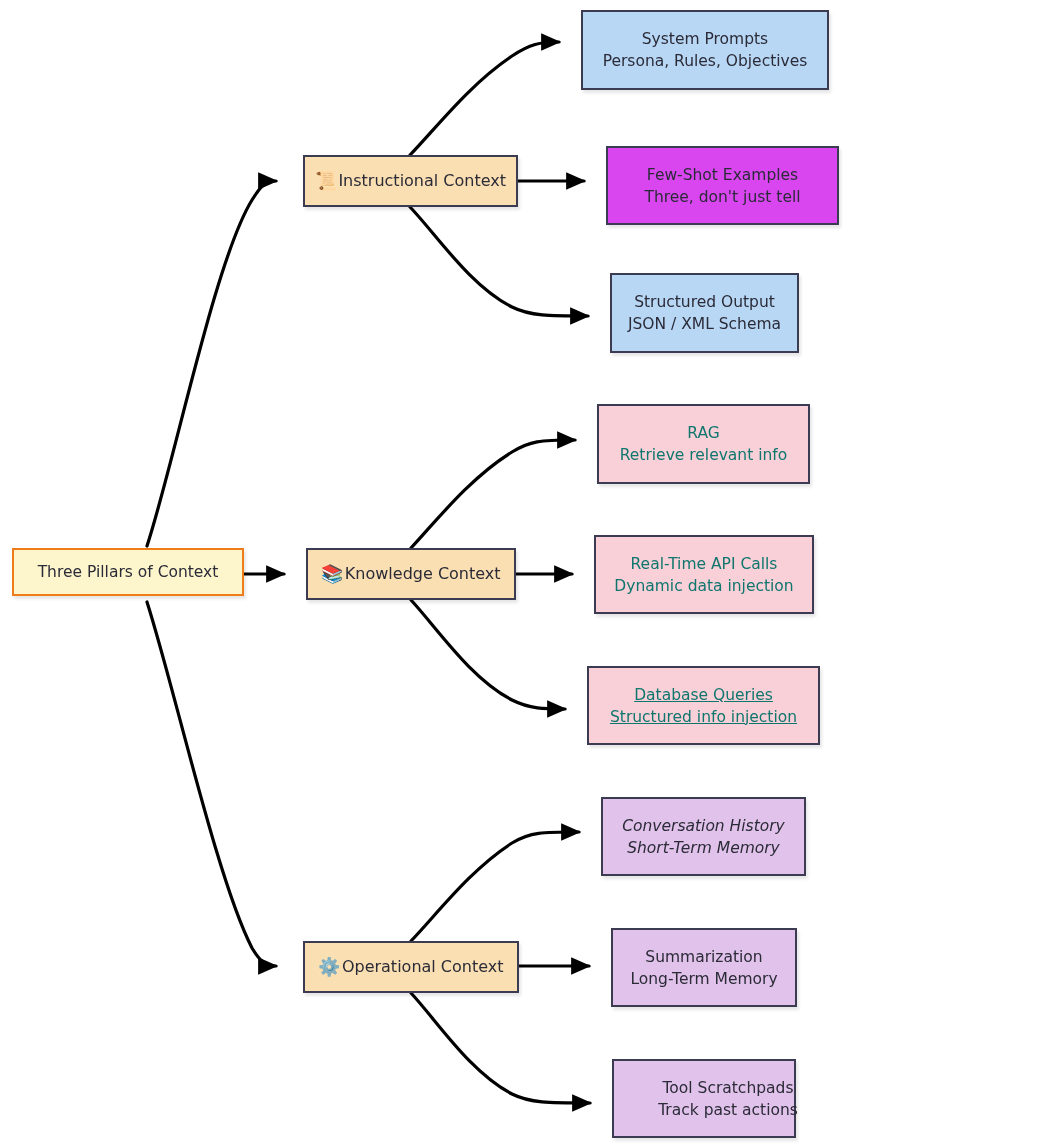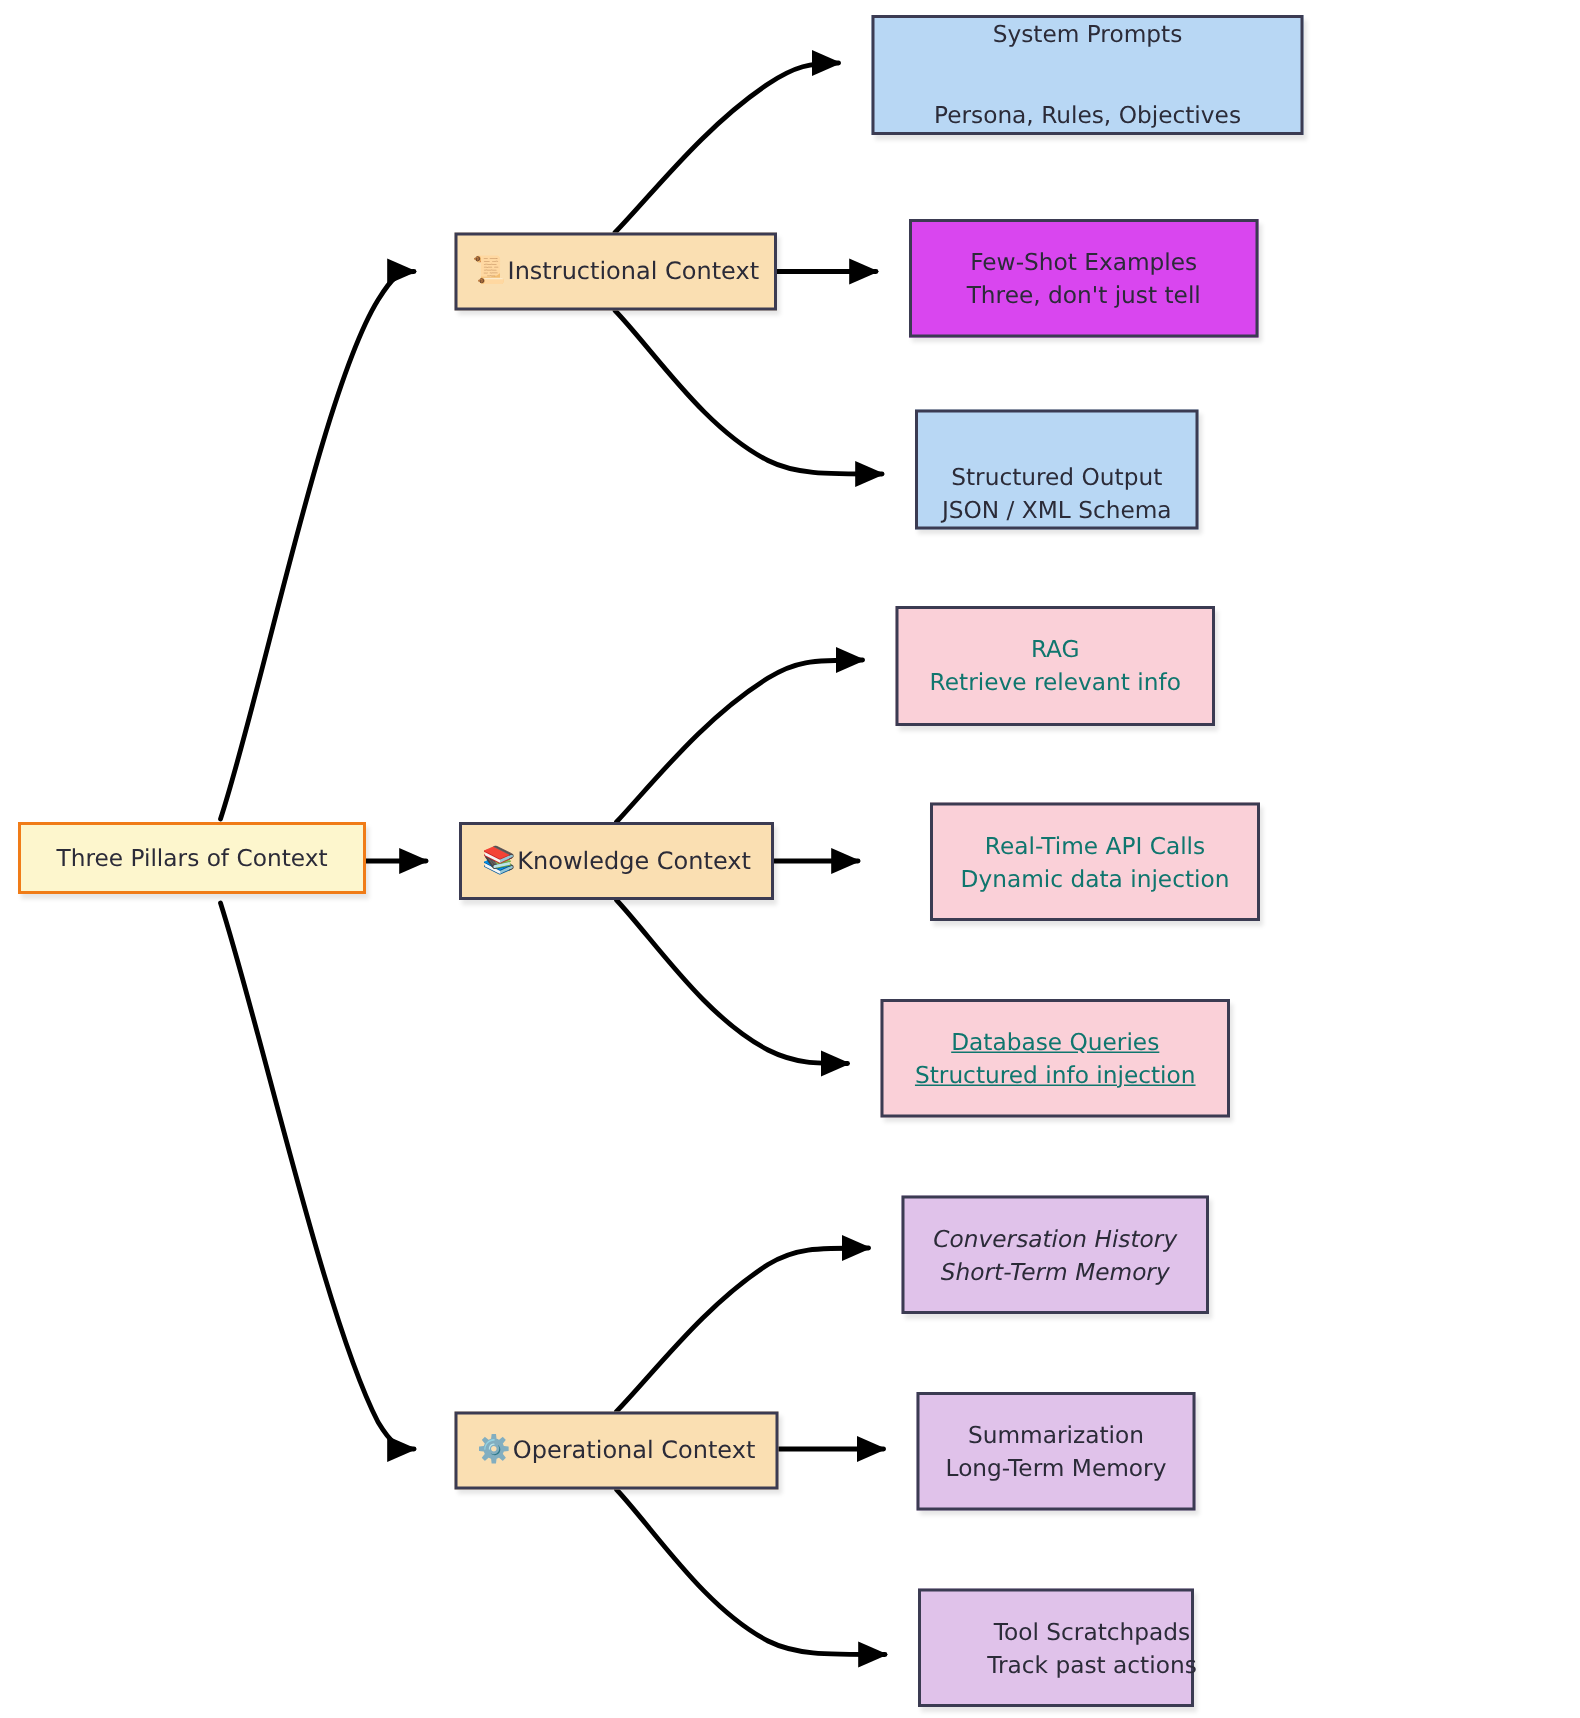--- a/index.html
+++ b/index.html
@@ -136,37 +136,37 @@
           <span class="node-icon">📚</span>
           <span class="line">Knowledge Context</span>
         </div>
       </div>
       <div class="node n-branch" style="left: 303px; top: 941px; width: 216px; height: 52px; background: rgb(250, 223, 178); border-color: rgb(59, 59, 82);">
         <div class="node-label-row">
           <span class="node-icon">⚙️</span>
           <span class="line">Operational Context</span>
         </div>
       </div>
-      <div class="node n-instructional" style="left: 581px; top: 10px; width: 288px; height: 80px; background: rgb(184, 215, 244); border-color: rgb(59, 59, 82); justify-content: space-between;">
+      <div class="node n-instructional" style="left: 581px; top: 10px; width: 248px; height: 80px; background: rgb(184, 215, 244); border-color: rgb(59, 59, 82);">
         <span class="line">System Prompts</span>
         <span class="line">Persona, Rules, Objectives</span>
       </div>
       <div class="node n-instructional" style="left: 606px; top: 146px; width: 233px; height: 79px; background: #d946ef; border-color: rgb(59, 59, 82);">
         <span class="line">Few-Shot Examples</span>
         <span class="line">Three, don't just tell</span>
       </div>
-      <div class="node n-instructional" style="left: 610px; top: 273px; width: 189px; height: 80px; background: rgb(184, 215, 244); border-color: rgb(59, 59, 82); justify-content: flex-end;">
+      <div class="node n-instructional" style="left: 610px; top: 273px; width: 189px; height: 80px; background: rgb(184, 215, 244); border-color: rgb(59, 59, 82);">
         <span class="line">Structured Output</span>
         <span class="line">JSON / XML Schema</span>
       </div>
       <div class="node n-knowledge" style="left: 597px; top: 404px; width: 213px; height: 80px; background: rgb(250, 208, 216); border-color: rgb(59, 59, 82);">
         <span class="line">RAG</span>
         <span class="line">Retrieve relevant info</span>
       </div>
-      <div class="node n-knowledge" style="left: 594px; top: 535px; width: 220px; height: 79px; background: rgb(250, 208, 216); border-color: rgb(59, 59, 82); margin-left: 26px;">
+      <div class="node n-knowledge" style="left: 594px; top: 535px; width: 220px; height: 79px; background: rgb(250, 208, 216); border-color: rgb(59, 59, 82);">
         <span class="line">Real-Time API Calls</span>
         <span class="line">Dynamic data injection</span>
       </div>
       <div class="node n-knowledge" style="left: 587px; top: 666px; width: 233px; height: 79px; background: rgb(250, 208, 216); border-color: rgb(59, 59, 82); text-decoration: underline;">
         <span class="line">Database Queries</span>
         <span class="line">Structured info injection</span>
       </div>
       <div class="node n-operational" style="left: 601px; top: 797px; width: 205px; height: 79px; background: rgb(224, 194, 234); border-color: rgb(59, 59, 82); font-style: italic;">
         <span class="line">Conversation History</span>
         <span class="line">Short-Term Memory</span>

